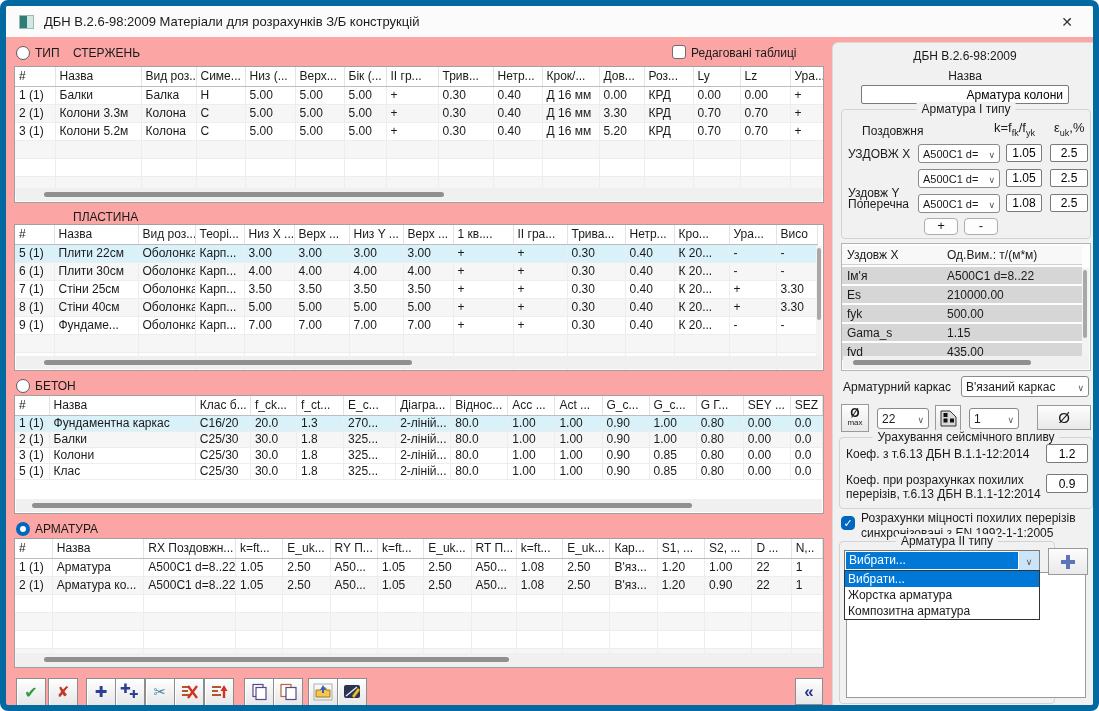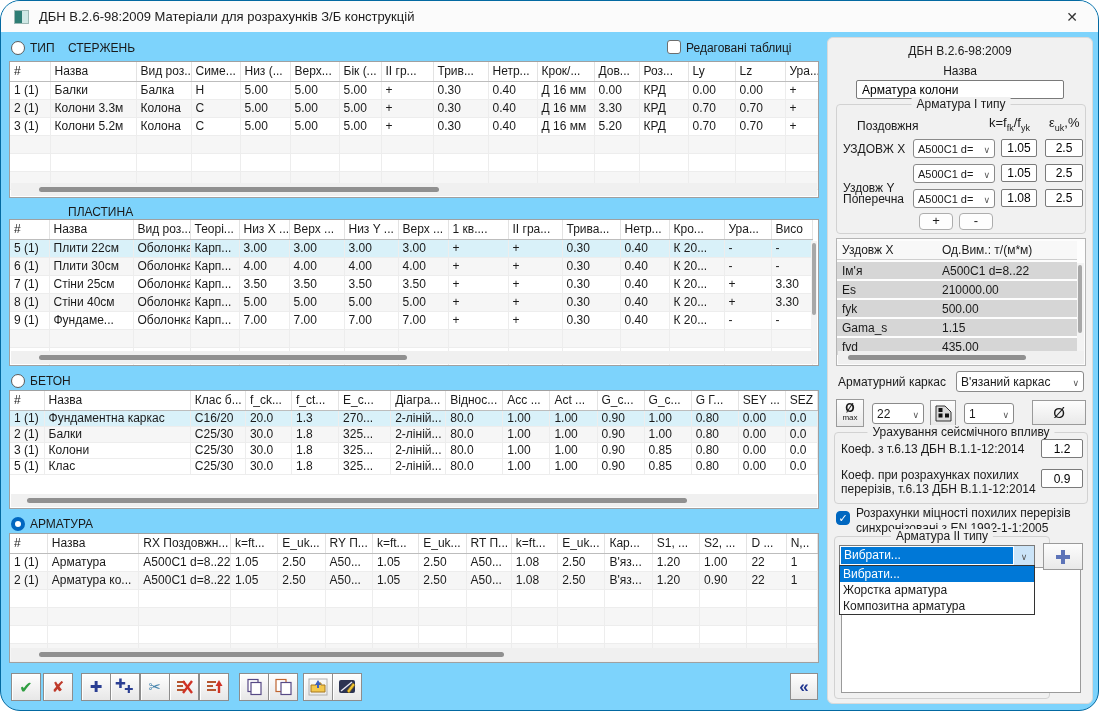--- a/index.html
+++ b/index.html
@@ -1,20 +1,20 @@
 <!DOCTYPE html>
 <html><head>
 <meta charset="utf-8">
 <style>
   * { box-sizing: border-box; }
   html,body { margin:0; padding:0; background:#fff; }
   body { font-family:"Liberation Sans","DejaVu Sans",sans-serif; font-size:12px; color:#1a1a1a; }
 
-  #window { position:relative; width:1099px; height:711px; background:#7dd3fc;
-            border:1px solid #0369a1; border-radius:20px; overflow:hidden; }
+  #window { position:relative; width:1099px; height:711px; background:#fca5a5;
+            border:6px solid #0369a1; border-radius:8px; overflow:hidden; }
 
   
   #titlebar { position:absolute; left:0; top:0; width:100%; height:31px; background:#fbfbfb; }
   #app-icon { position:absolute; left:13px; top:9px; width:15px; height:14px;
               background:linear-gradient(90deg,#2e7d74 55%,#cfe8e5 55%); border:1px solid #9db8b4; }
   #title-text { position:absolute; left:38px; top:8px; font-size:13px; white-space:nowrap; }
   #close-btn { position:absolute; right:6px; top:2px; width:40px; height:27px; display:flex;
                align-items:center; justify-content:center; font-size:14px; color:#333; cursor:default; }
 
   
@@ -61,21 +61,21 @@
                   color:#20368f; font-weight:bold; font-size:17px; }
 
   
   #rpanel { position:absolute; left:826px; top:36px; width:266px; height:667px;
             background:#f1f1f1; border:1px solid #dadada; border-radius:6px; }
   .center { text-align:center; width:100%; position:absolute; }
   .grp { position:absolute; border:1px solid #d2d2d2; border-radius:4px; }
   .grp-title { position:absolute; top:-8px; left:50%; transform:translateX(-50%);
                background:#f1f1f1; padding:0 5px; white-space:nowrap; font-size:12px; }
   .txtin { position:absolute; border:1px solid #7a7a7a; border-radius:2px; background:#fff;
-           font-family:inherit; font-size:12px; padding:0 5px; }
+           font-family:inherit; font-size:12px; padding:0 5px;text-align:right; }
   .txtin.ctr { text-align:center; }
   .combo { position:absolute; background:#fff; border:1px solid #8a8a8a; border-radius:3px;
            display:flex; align-items:center; justify-content:space-between; padding:0 4px; font-size:11px; }
   .chev::after { content:"∨"; font-size:9px; color:#555; }
   .pmbtn { position:absolute; background:#fdfdfd; border:1px solid #adadad; border-radius:4px;
            text-align:center; font-size:13px; line-height:14px; }
 
   .propgrid { border-collapse:separate; border-spacing:0 2px; table-layout:fixed; font-size:12px; }
   .propgrid th { font-weight:400; text-align:left; padding:2px 5px; background:#f8f8f8; border-bottom:1px solid #cfcfcf; }
   .propgrid td { background:#d6d6d6; padding:1px 5px; height:17px; white-space:nowrap; overflow:hidden; }

